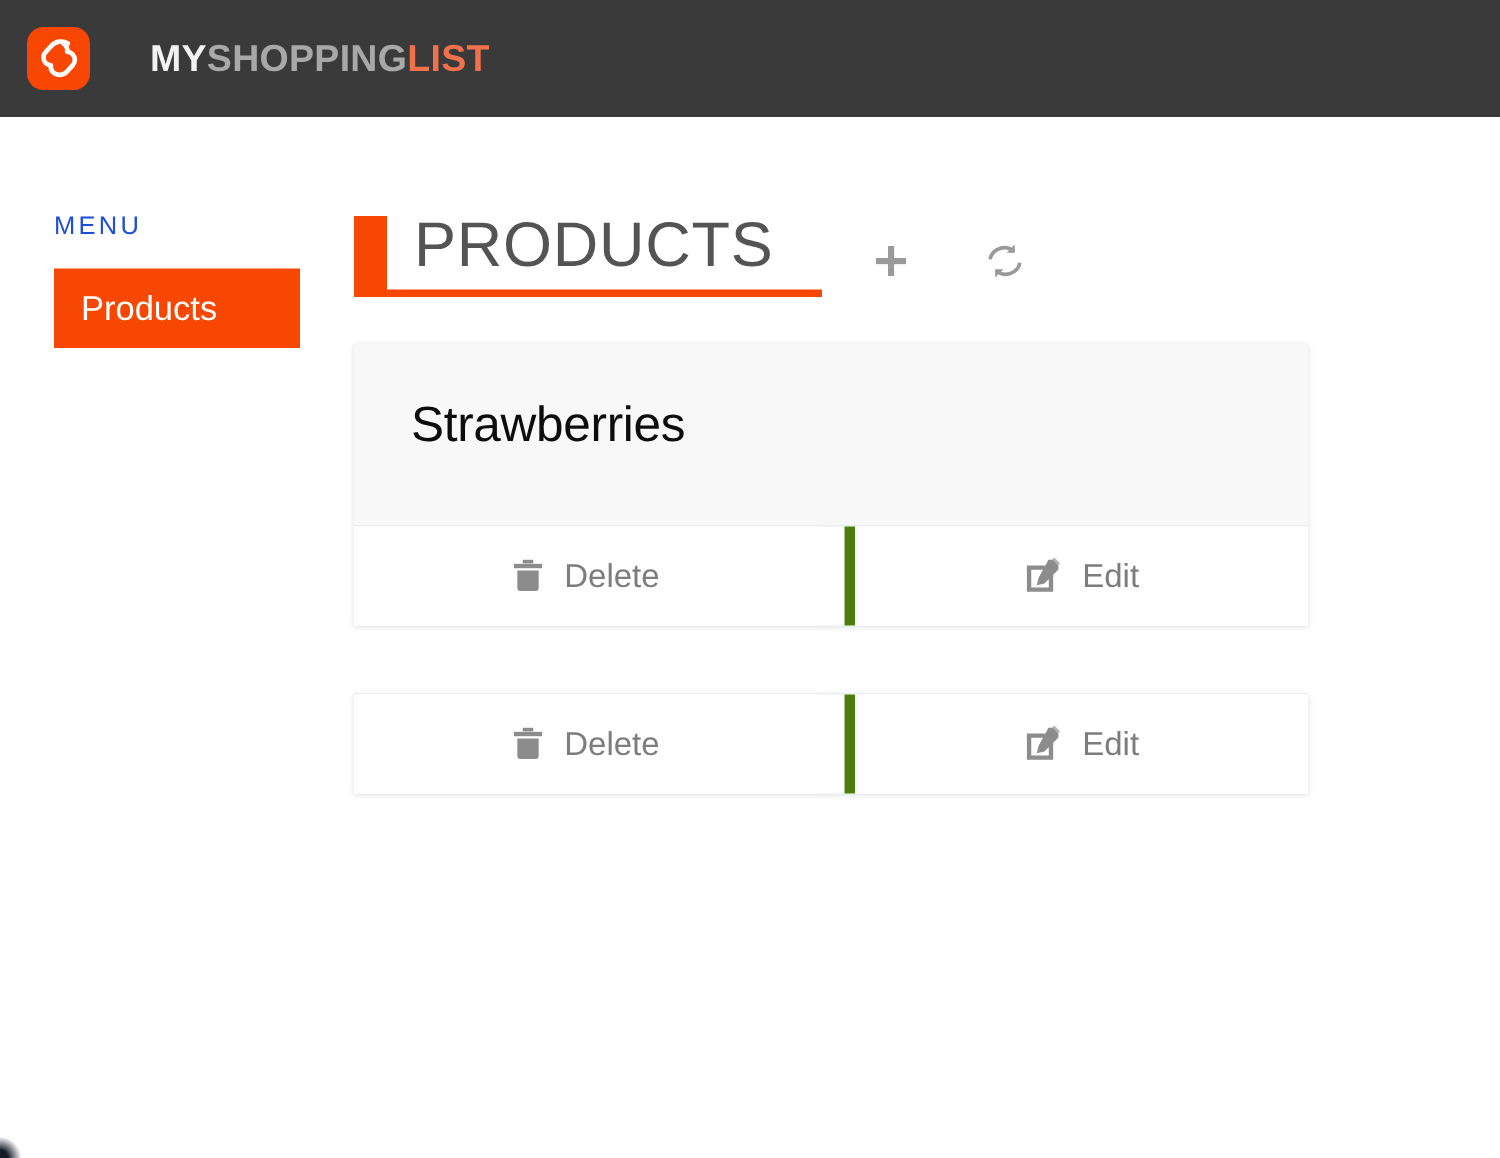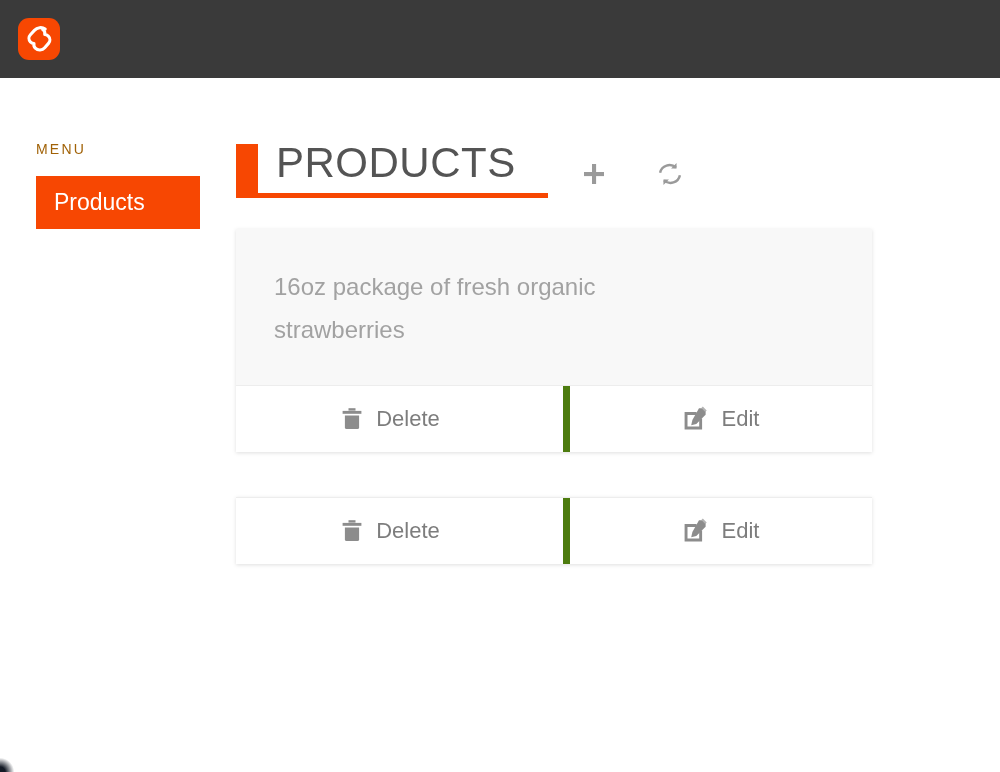--- a/index.html
+++ b/index.html
@@ -49,23 +49,23 @@
   }
 
   
   .sidebar {
     width: 200px;
     flex: 0 0 200px;
     padding-left: 36px;
   }
 
   .sidebar-heading {
-    font-size: 14px;
+    font-size: 17px;
     letter-spacing: 2.2px;
-    color: #a16207;
+    color: #1d4ed8;
     margin-bottom: 20px;
     line-height: 1;
   }
 
   .menu-list { list-style: none; }
 
   .menu-item {
     font-size: 23px;
     color: #3b3b3b;
     padding: 12px 0 12px 18px;
@@ -191,20 +191,23 @@
 </head>
 <body>
 
 <div class="navbar">
   <a class="brand-logo" href="#">
     <svg width="42" height="42" viewBox="0 0 42 42">
       <rect x="0" y="0" width="42" height="42" rx="11" fill="#f74702"></rect>
       <path d="M27.2 11.0c-3.4-2.2-8.0-1.6-10.8 1.4l-4.0 4.3c-1.9 2.0-1.9 5.2 0.0 7.2 1.0 1.0 2.3 1.6 3.6 1.7 -0.4 1.6 0.1 3.3 1.3 4.5 2.6 2.6 7.0 2.4 9.4-0.4l3.8-4.3c1.9-2.1 1.8-5.3-0.2-7.3 -1.0-1.0-2.3-1.6-3.6-1.7 0.4-1.7-0.1-3.4-1.4-4.6 -0.3-0.3-0.6-0.5-0.9-0.7 0.1 0.0 0.1 0.0 0.2 0.1 -0.1 0.0-0.2-0.1-0.3-0.1z" fill="none" stroke="#ffffff" stroke-width="3.1" stroke-linecap="round" stroke-linejoin="round"></path>
     </svg>
   </a>
+  <div class="brand-title">
+    <span class="seg-my">MY</span><span class="seg-shopping">SHOPPING</span><span class="seg-list">LIST</span>
+  </div>
 </div>
 
 <div class="page">
 
   <nav class="sidebar">
     <div class="sidebar-heading">MENU</div>
     <ul class="menu-list">
       <li class="menu-item active">
         <span>Products</span>
       </li>
@@ -230,21 +233,21 @@
             <path d="M17.6 2.6 L17.6 7.3 L12.9 7.3 Z" fill="#9a9a9a"></path>
             <path d="M20.5 13.0a8.2 8.2 0 0 1-13.6 4.4" fill="none" stroke="#9a9a9a" stroke-width="2.1"></path>
             <path d="M6.4 21.4 L6.4 16.7 L11.1 16.7 Z" fill="#9a9a9a"></path>
           </svg>
         </button>
       </div>
     </div>
 
     <section class="card">
       <div class="card-body">
-        <p class="card-desc">16oz package of fresh organic strawberries</p>
+        <h2 class="card-name">Strawberries</h2>
       </div>
       <div class="card-actions">
         <button class="card-action">
           <svg width="22" height="24" viewBox="0 0 22 24">
             <rect x="7.5" y="1.2" width="7" height="2.4" fill="#8c8c8c"></rect>
             <rect x="1.6" y="3.9" width="18.8" height="2.9" fill="#8c8c8c"></rect>
             <path d="M3.9 8.4 h14.2 v12.0 a1.6 1.6 0 0 1 -1.6 1.6 H5.5 a1.6 1.6 0 0 1 -1.6 -1.6 Z" fill="#8c8c8c"></path>
           </svg>
           <span>Delete</span>
         </button>

